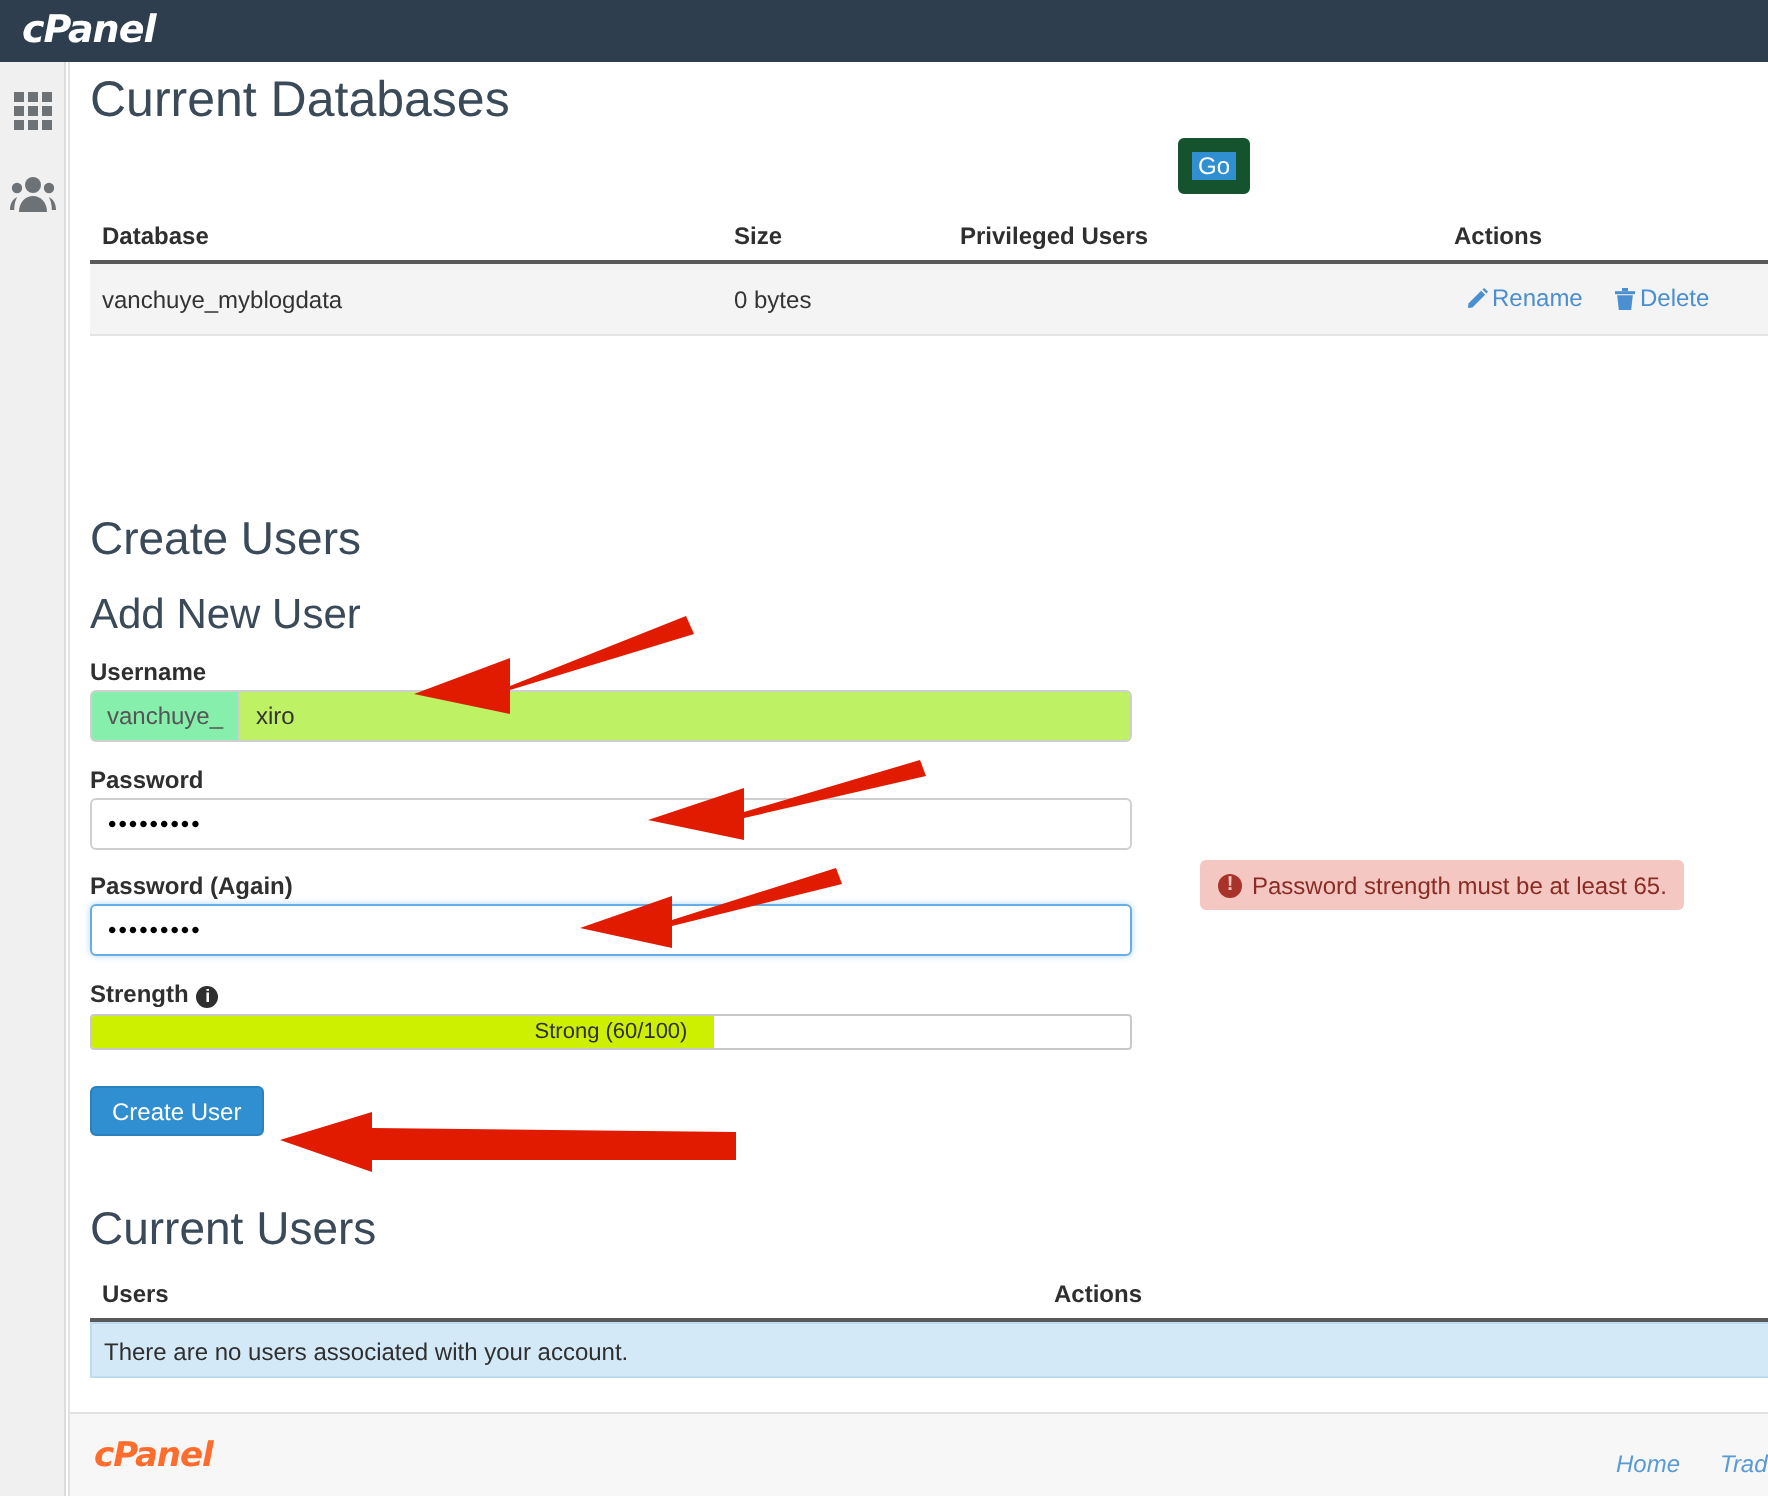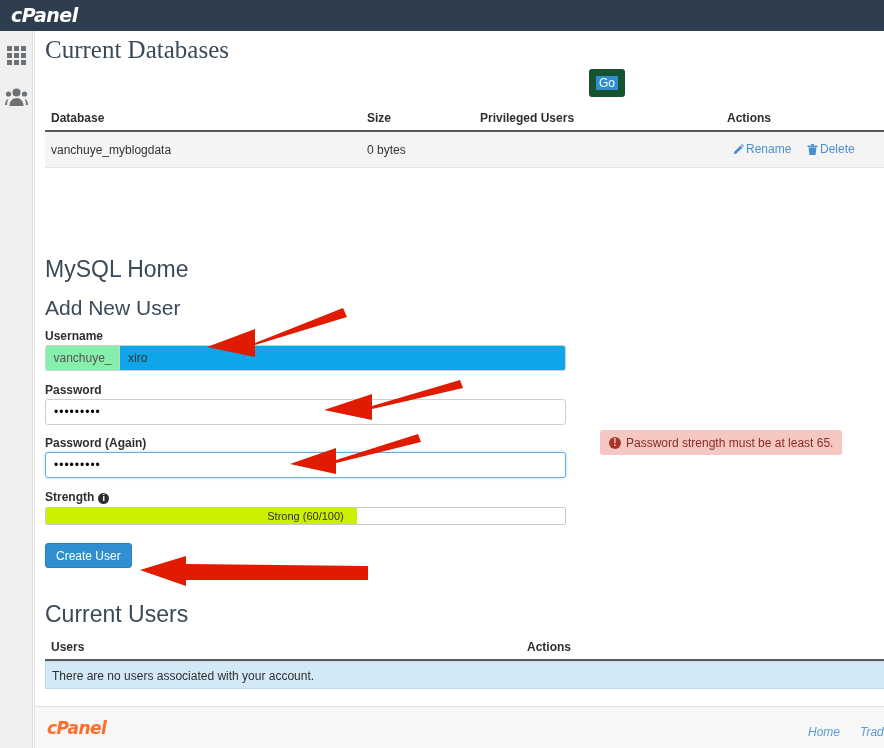--- a/index.html
+++ b/index.html
@@ -63,21 +63,20 @@
 
   h1.sec {
     margin: 0;
     font-family: "Liberation Sans", sans-serif;
     font-weight: normal;
     color: #3a4a58;
   }
   #h-current-db {
     position: absolute; left: 10px; top: 5px;
     font-size: 25px;
-    font-family: Liberation Serif, serif;
   }
 
   
   #search-input {
     position: absolute; left: 10px; top: 39px;
     width: 521px; height: 26px;
     border: 1px solid #cfcfcf;
     border-radius: 3px;
     padding: 0 8px;
     font-family: "Liberation Sans", sans-serif;
@@ -179,21 +178,21 @@
     align-items: center;
     justify-content: center;
   }
   #user-input {
     flex: 1;
     border: 1px solid #cfcfcf;
     border-radius: 0 3px 3px 0;
     padding: 0 8px;
     font-size: 12px;
     color: #333;
-    background: #0ea5e9;
+    background: #bef264;
     outline: none;
     font-family: "Liberation Sans", sans-serif;
   }
 
   .pw-input {
     position: absolute; left: 10px;
     width: 521px; height: 26px;
     border: 1px solid #cfcfcf;
     border-radius: 3px;
     padding: 0 8px;
@@ -424,21 +423,21 @@
       <a class="act-link" id="act-delete">
         <svg width="11" height="11" viewBox="0 0 11 11">
           <rect x="0.5" y="1.6" width="10" height="1.5" fill="#4a8fd0"></rect>
           <rect x="4" y="0" width="3" height="1.6" fill="#4a8fd0"></rect>
           <path d="M1.6 3.6 L9.4 3.6 L8.6 11 L2.4 11 Z" fill="#4a8fd0"></path>
         </svg><span>Delete</span>
       </a>
     </div>
   </div>
 
-  <h1 class="sec" id="h-mysql-users">MySQL Home</h1>
+  <h1 class="sec" id="h-mysql-users">Create Users</h1>
   <h1 class="sec" id="h-add-new-user">Add New User</h1>
 
   <label class="fld-label" id="lbl-username">Username</label>
   <div id="user-group">
     <div id="user-prefix">vanchuye_</div>
     <input id="user-input" type="text" value="xiro" style="">
   </div>
 
   <label class="fld-label" id="lbl-password">Password</label>
   <input class="pw-input" id="pw1" type="text" value="•••••••••" style="">

